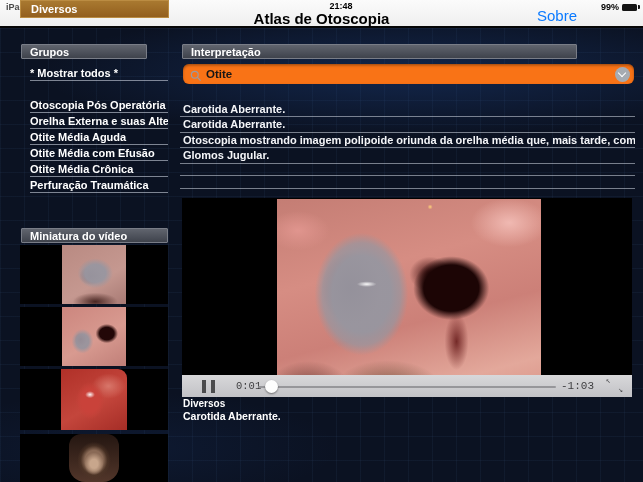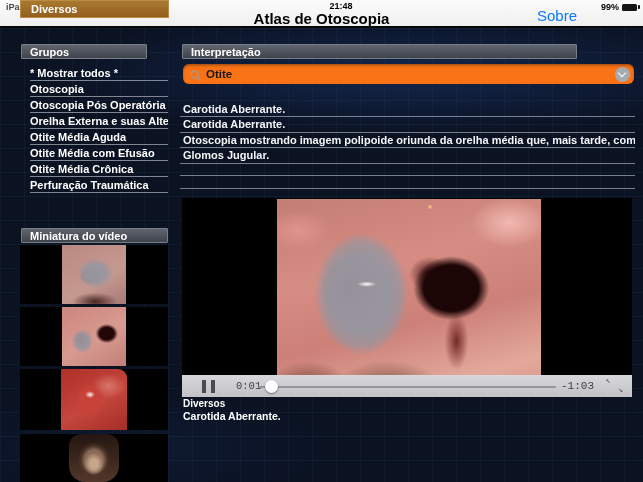--- a/index.html
+++ b/index.html
@@ -124,21 +124,20 @@
     <div class="nav-title">Atlas de Otoscopia</div>
     <button class="sobre">Sobre</button>
     <div class="sb-right">
       <span>99%</span>
       <span class="battery"></span>
     </div>
   </div>
 
   <div class="section-header" id="grupos-header">Grupos</div>
   <div class="group-item" style="top:65px">* Mostrar todos *</div>
-  <div class="group-item" style="top:81px">Otoscopia</div>
   <div class="group-item" style="top:97px">Otoscopia Pós Operatória</div>
   <div class="group-item" style="top:113px">Orelha Externa e suas Altera...</div>
   <div class="group-item" style="top:129px">Otite Média Aguda</div>
   <div class="group-item" style="top:145px">Otite Média com Efusão</div>
   <div class="group-item" style="top:161px">Otite Média Crônica</div>
   <div class="group-item" style="top:177px">Perfuração Traumática</div>
   <div class="group-item selected">Diversos</div>
 
   <div class="section-header" id="miniatura-header">Miniatura do vídeo</div>
   <div class="thumb" style="top:245px;height:59px">

